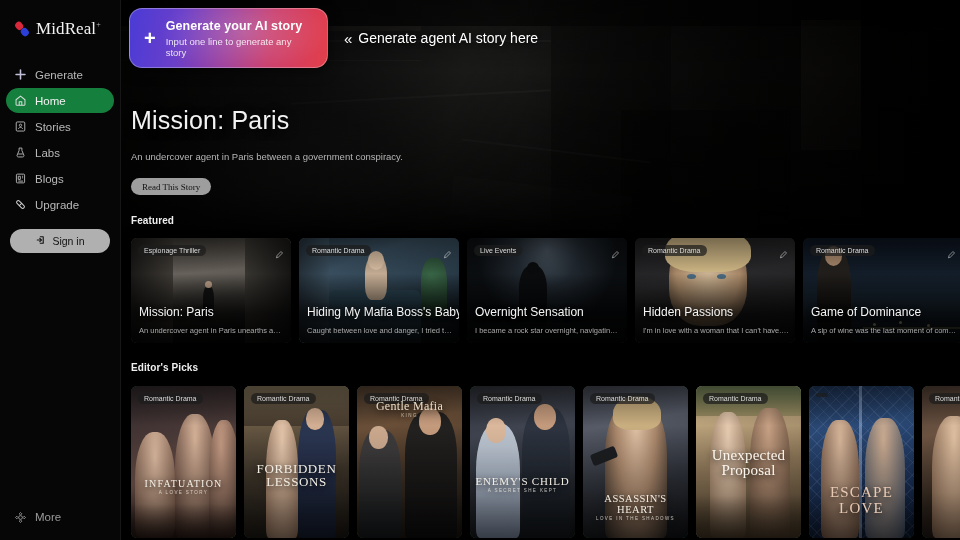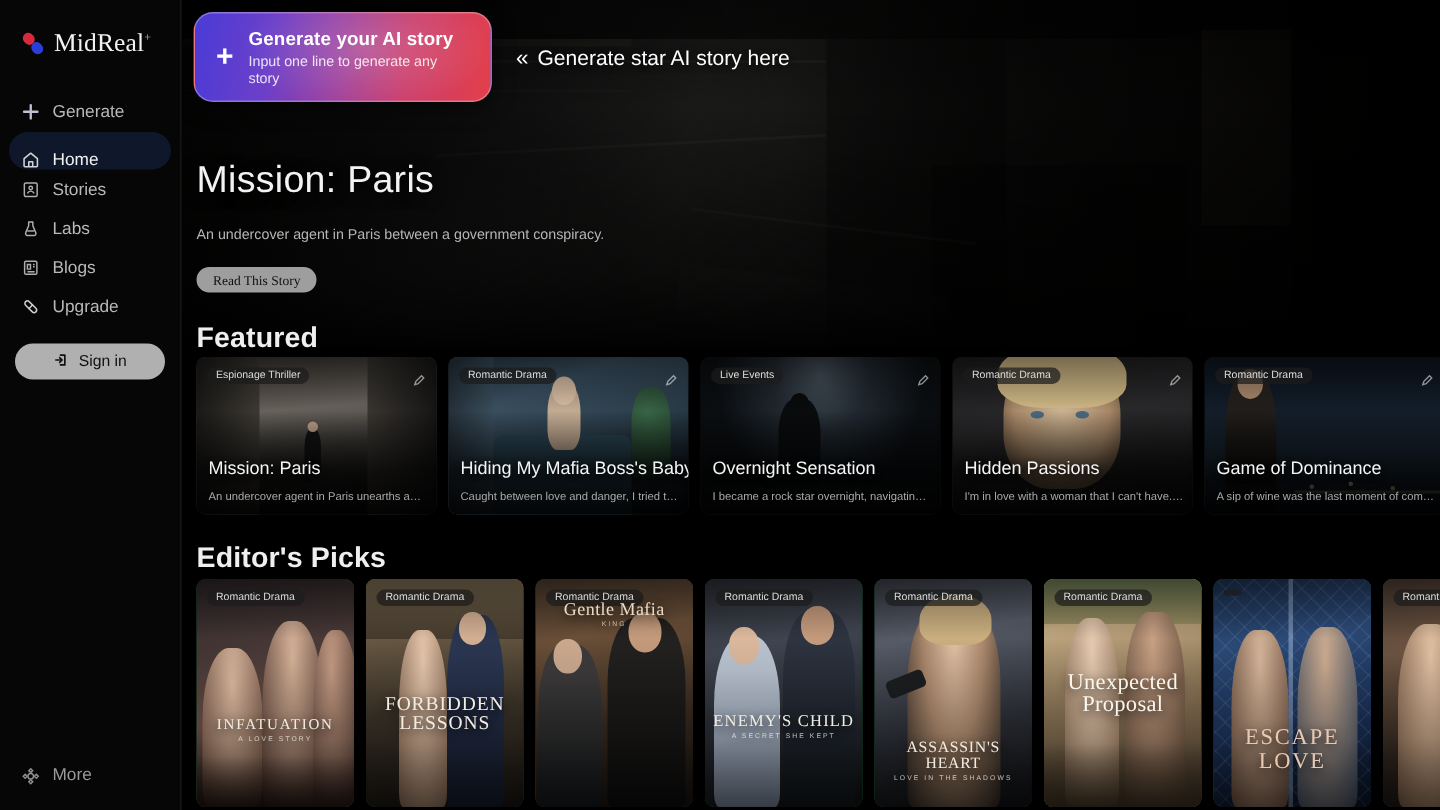--- a/index.html
+++ b/index.html
@@ -30,21 +30,21 @@
     font-size:17px; letter-spacing:.1px; color:#f2f2f2; white-space:nowrap;
   }
   .logo-text sup { font-size:8px; color:#bbb; }
 
   .nav { margin-top:12px; display:flex; flex-direction:column; gap:1px; padding:0 6px; }
   .nav-item {
     display:flex; align-items:center; gap:8px;
     height:25px; padding:0 8px; border-radius:13px;
     color:#b9b9b9; font-size:11.5px; white-space:nowrap; cursor:pointer;
   }
-  .nav-item.active { background:#0f172a; color:#f1f1f1;align-items:flex-end; }
+  .nav-item.active { background:#15803d; color:#f1f1f1; }
   .nav-ico { width:13px; height:13px; flex:0 0 13px; display:block; opacity:.92; }
   .nav-ico svg { width:13px; height:13px; display:block; }
 
   .signin {
     margin:12px 10px 0 10px; height:24px; border-radius:13px;
     background:#b0b0b0; color:#111; font-size:10.5px;
     display:flex; align-items:center; justify-content:center; gap:5px;
     cursor:pointer;
   }
   .signin svg { width:12px; height:12px; }
@@ -105,21 +105,21 @@
     text-shadow:0 2px 10px rgba(0,0,0,.85); }
   .hero-sub { font-size:9.5px; color:#b6b6b6; margin-top:16px; }
   .hero-btn {
     margin-top:16px; display:inline-flex; align-items:center; justify-content:center;
     height:17px; padding:0 11px; border-radius:9px;
     background:#9e9e9e; color:#111; font-size:9px; cursor:pointer;font-family:Liberation Serif, serif;
   }
 
   
   .section-title {
-    position:absolute; left:10px; font-size:19px; font-weight:700; color:#efefef;
+    position:absolute; left:10px; font-size:10px; font-weight:700; color:#efefef;
     letter-spacing:.1px; z-index:11;
   }
   .row { position:absolute; left:10px; display:flex; gap:8px; z-index:11; }
 
   
   .fcard {
     width:160px; height:105px; flex:0 0 160px; border-radius:6px;
     position:relative; overflow:hidden; cursor:pointer;
     background:#111; box-shadow:0 2px 8px rgba(0,0,0,.6);
   }
@@ -296,21 +296,21 @@
     <div class="top-row">
       <div class="gen-card">
         <span class="gen-plus">+</span>
         <span class="gen-tx">
           <span class="gen-t1" style="display:block">Generate your AI story</span>
           <span class="gen-t2" style="display:block">Input one line to generate any story</span>
         </span>
       </div>
       <div class="callout">
         <span class="callout-arrows">«</span>
-        <span class="callout-tx">Generate star AI story here</span>
+        <span class="callout-tx">Generate agent AI story here</span>
       </div>
     </div>
 
     <div class="hero-tx">
       <div class="hero-title">Mission: Paris</div>
       <div class="hero-sub">An undercover agent in Paris between a government conspiracy.</div>
       <div class="hero-btn">Read This Story</div>
     </div>
 
     <div class="section-title" style="top:215px">Featured</div>

